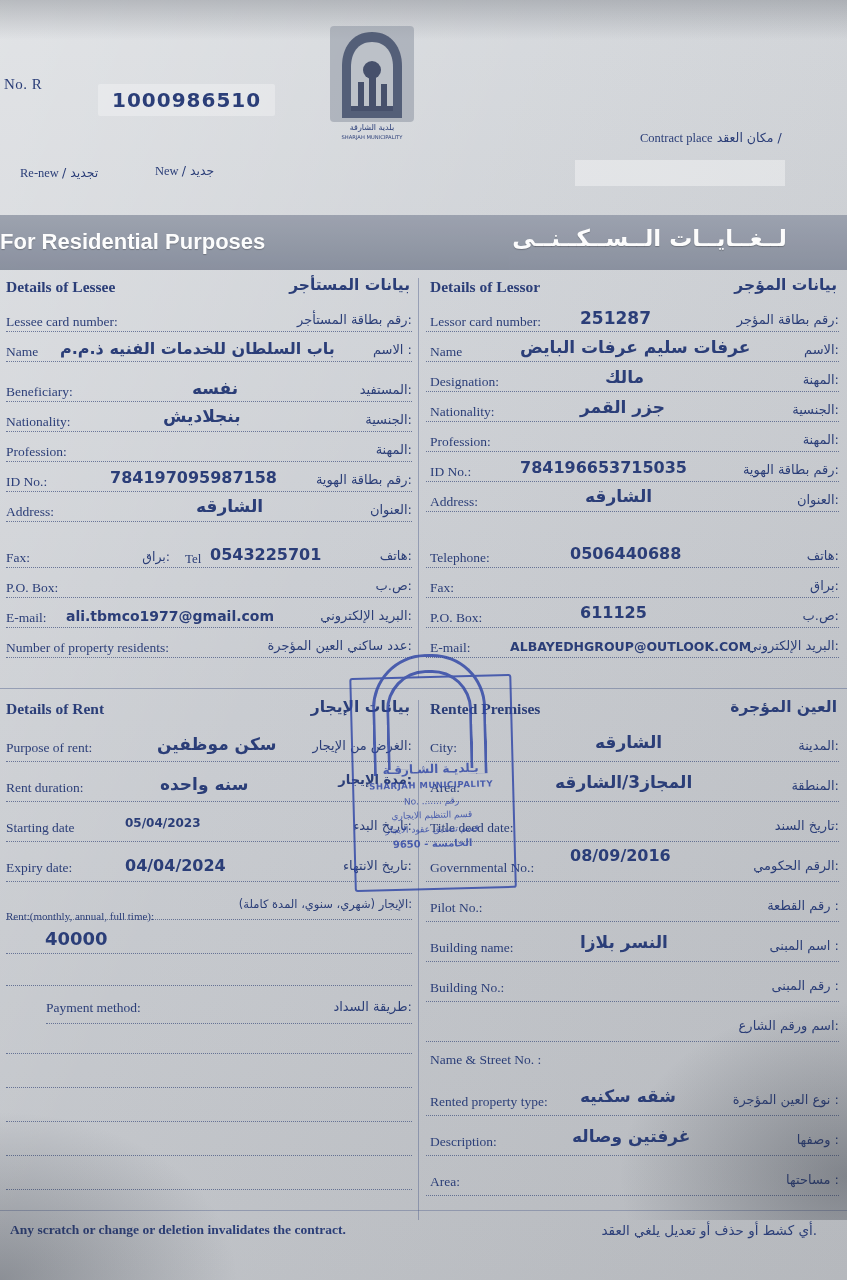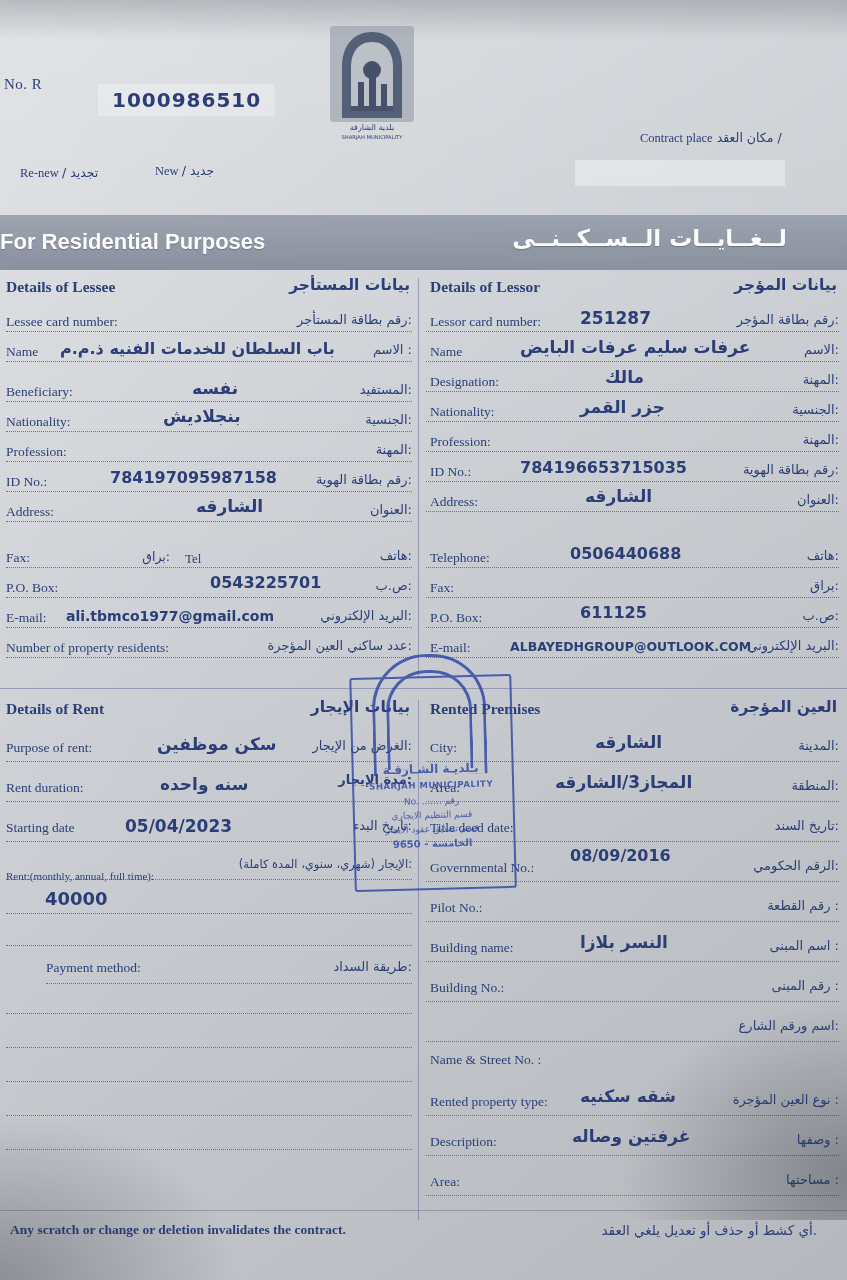--- a/index.html
+++ b/index.html
@@ -272,21 +272,21 @@
     <span class="dots"></span>
     <span class="val" style="left:196px;top:-4px;">الشارقه</span>
   </div>
 
   <div class="row">
     <span class="en">Fax:</span>
     <span class="ar">هاتف:</span>
     <span class="dots"></span>
     <span class="en" style="left:185px;top:5px;font-size:13px;">Tel</span>
     <span class="ar" style="right:250px;top:3px;font-size:12.5px;">براق:</span>
-    <span class="val" style="left:210px;top:-1px;font-size:16px;margin-top:28px;">0543225701</span>
+    <span class="val" style="left:210px;top:-1px;font-size:16px;">0543225701</span>
   </div>
 
   <div class="row">
     <span class="en">P.O. Box:</span>
     <span class="ar">ص.ب:</span>
     <span class="dots"></span>
     <span class="val" style="left:180px;"></span>
   </div>
 
   <div class="row">
@@ -405,23 +405,29 @@
     <span class="en" style="top:8px;">Rent duration:</span>
     <span class="ar" style="top:0;font-weight:bold;">مدة الإيجار:</span>
     <span class="dots" style="top:28px;"></span>
     <span class="val" style="left:160px;top:2px;">سنه واحده</span>
   </div>
 
   <div class="row tall">
     <span class="en" style="top:8px;">Starting date</span>
     <span class="ar" style="top:6px;">تاريخ البدء:</span>
     <span class="dots" style="top:28px;"></span>
-    <span class="val" style="left:125px;top:4px;font-size:17px;">05/04/2023</span>
-  </div>
-
+    <span class="val" style="left:125px;top:4px;font-size:12px;">05/04/2023</span>
+  </div>
+
+  <div class="row tall">
+    <span class="en" style="top:8px;">Expiry date:</span>
+    <span class="ar" style="top:6px;">تاريخ الانتهاء:</span>
+    <span class="dots" style="top:28px;"></span>
+    <span class="val" style="left:125px;top:4px;font-size:16px;">04/04/2024</span>
+  </div>
 
   <div class="row" style="height:34px;">
     <span class="en" style="top:6px;font-size:11px;margin-top:12px;">Rent:(monthly, annual, full time):</span>
     <span class="ar" style="top:5px;font-size:11.5px;">الإيجار (شهري، سنوي، المدة كاملة):</span>
     <span class="dots" style="top:26px;"></span>
   </div>
 
   <div class="row" style="height:36px;">
     <span class="dots" style="top:26px;"></span>
     <span class="val" style="left:45px;top:2px;font-size:18px;">40000</span>

